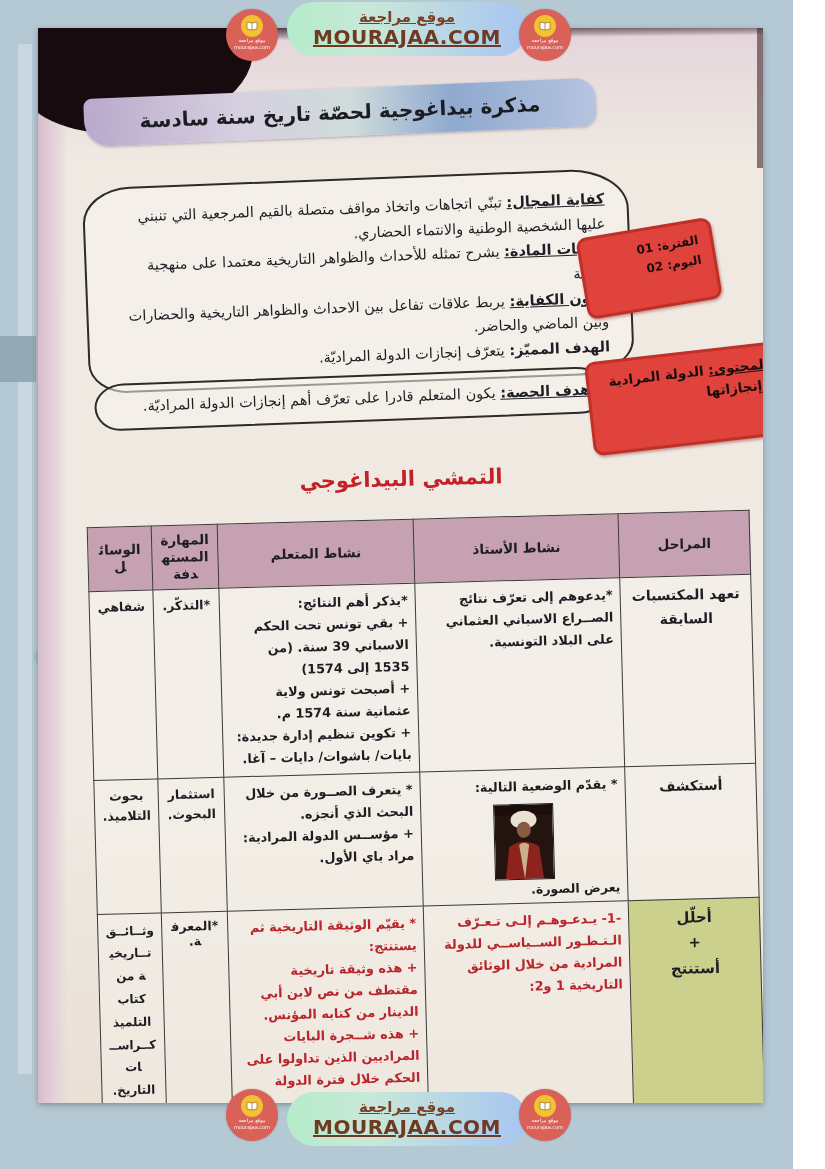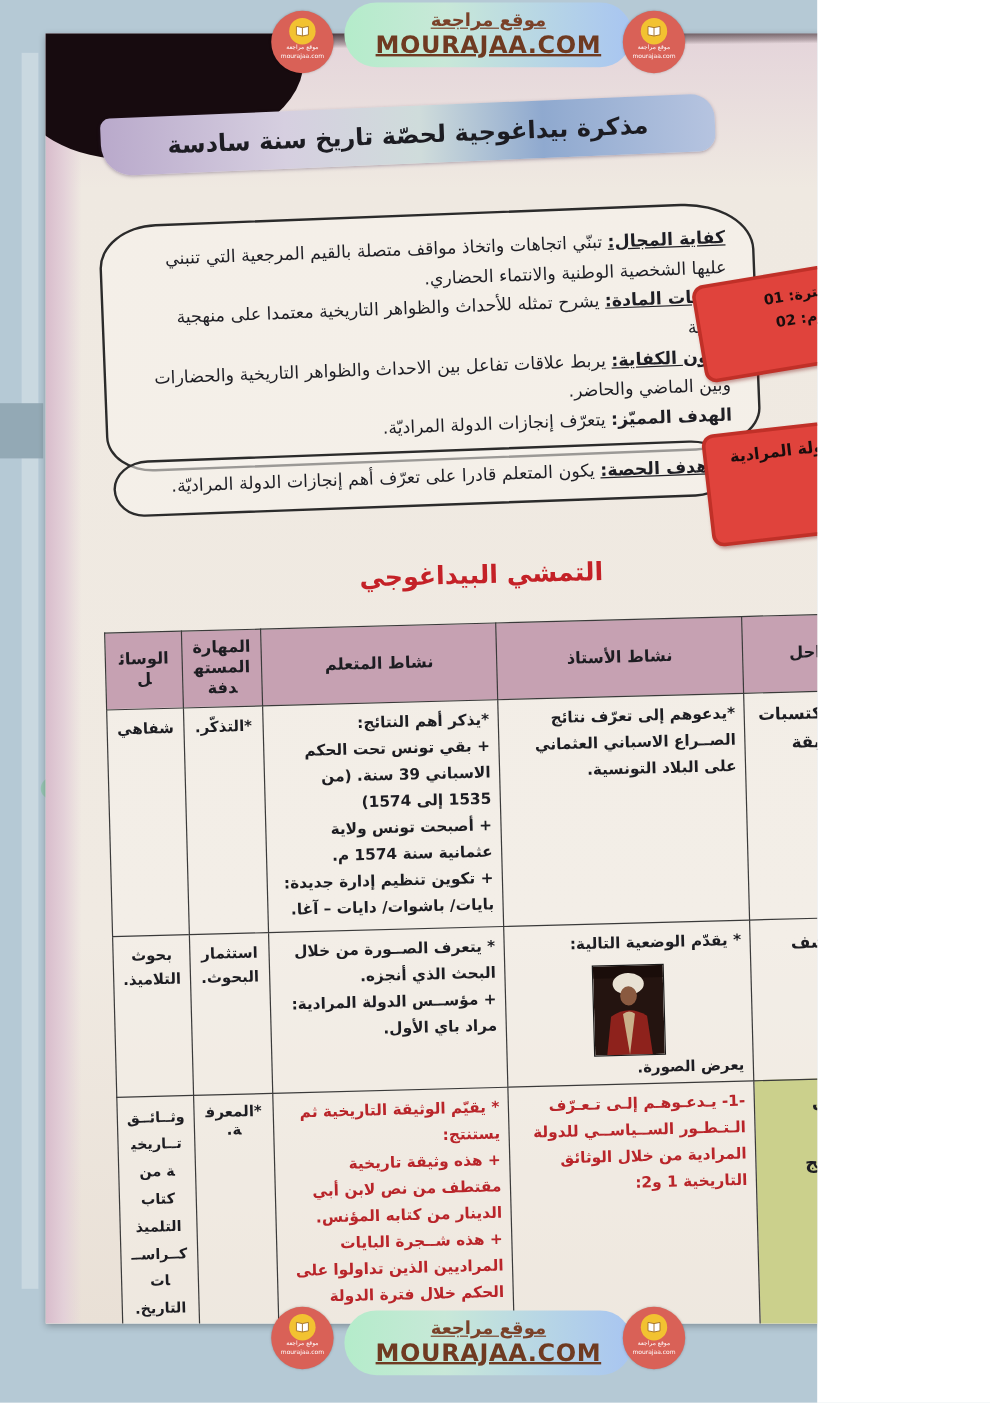--- a/index.html
+++ b/index.html
@@ -1,17 +1,17 @@
 <!DOCTYPE html>
 <html lang="ar"><head>
 <meta charset="utf-8">
 <style>
   html,body{margin:0;padding:0;}
   body{font-family:"DejaVu Sans",sans-serif;}
-  .page{position:relative;width:681px;height:1169px;background:#b5c9d5;overflow:hidden;}
+  .page{position:relative;width:793px;height:1169px;background:#b5c9d5;overflow:hidden;}
 
   
   .banner-pill{position:absolute;left:287px;width:240px;height:54px;border-radius:27px;
     background:linear-gradient(90deg,#b4ecca 0%,#c8e8d8 35%,#a8c5f1 100%);
     display:flex;flex-direction:column;align-items:center;justify-content:center;cursor:pointer;z-index:30;}
   .banner-pill .ar{font-size:15px;font-weight:bold;color:#7a4129;text-decoration:underline;line-height:1.1;}
   .banner-pill .dom{font-size:20px;font-weight:bold;color:#6f3a21;text-decoration:underline;letter-spacing:.5px;line-height:1.15;}
   .badge{position:absolute;width:52px;height:52px;border-radius:50%;background:#d96157;z-index:31;
     display:flex;flex-direction:column;align-items:center;justify-content:flex-start;box-shadow:0 0 2px rgba(0,0,0,.25);}
   .badge .yellow{width:22px;height:22px;border-radius:50%;background:#f2c231;margin-top:6px;

